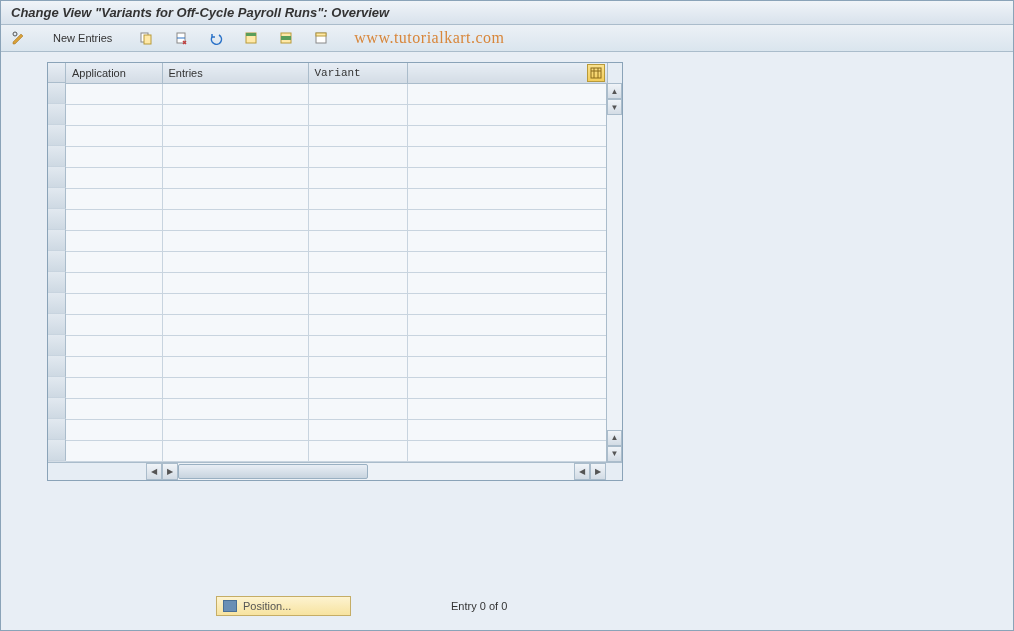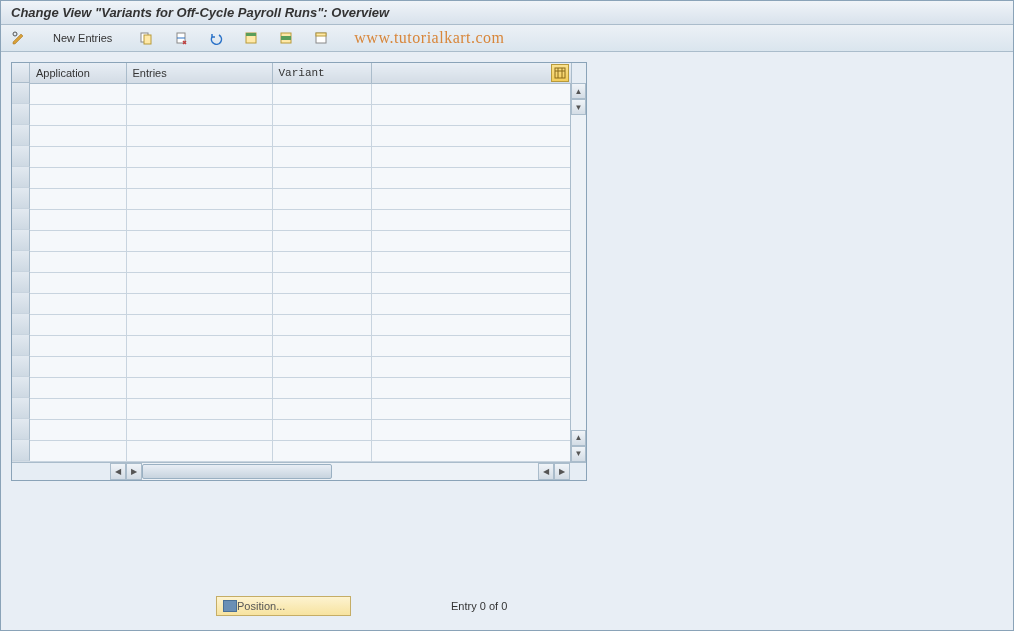--- a/index.html
+++ b/index.html
@@ -58,20 +58,21 @@
     .watermark {
       color: #d8863a;
       font-size: 16px;
       letter-spacing: 0.5px;
       margin-left: 8px;
       font-family: Liberation Serif, serif;
     }
     .content-area {
       padding: 10px;
       position: relative;
+      margin-left: 36px;
     }
     .table-wrapper {
       border: 1px solid #8aa3b8;
       background: #e6edf4;
       width: 576px;
       position: relative;
     }
     .table-container {
       display: flex;
     }
@@ -209,20 +210,21 @@
       width: 135px;
       height: 20px;
       background: linear-gradient(to bottom, #fdf3d0, #f7e3a0);
       border: 1px solid #c5ad66;
       cursor: pointer;
       display: flex;
       align-items: center;
       padding: 0 6px;
       font-size: 11px;
       color: #555;
+      gap: 6px;
     }
     .position-icon {
       width: 14px;
       height: 12px;
       background: #6a8fb5;
       border: 1px solid #4a6f95;
       position: relative;
     }
     .entry-text {
       margin-left: 100px;

